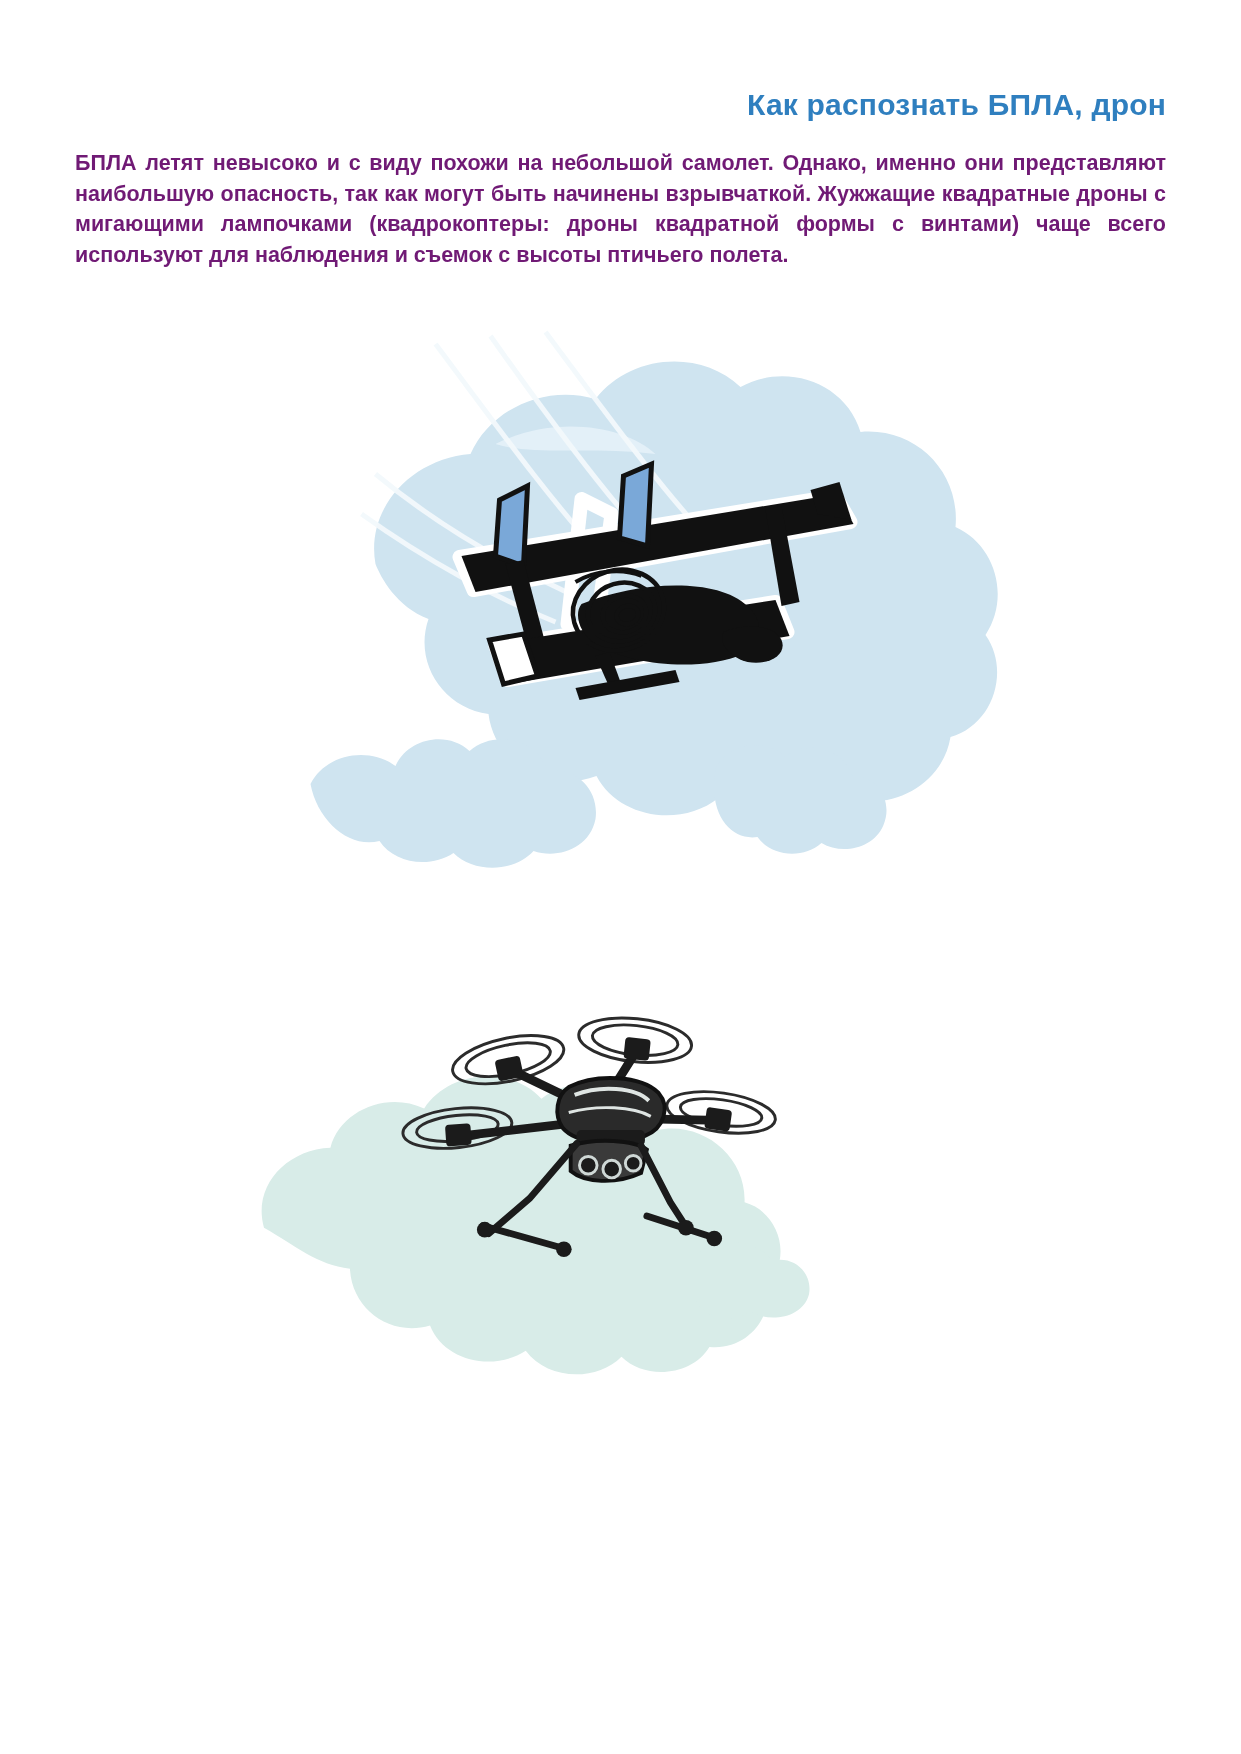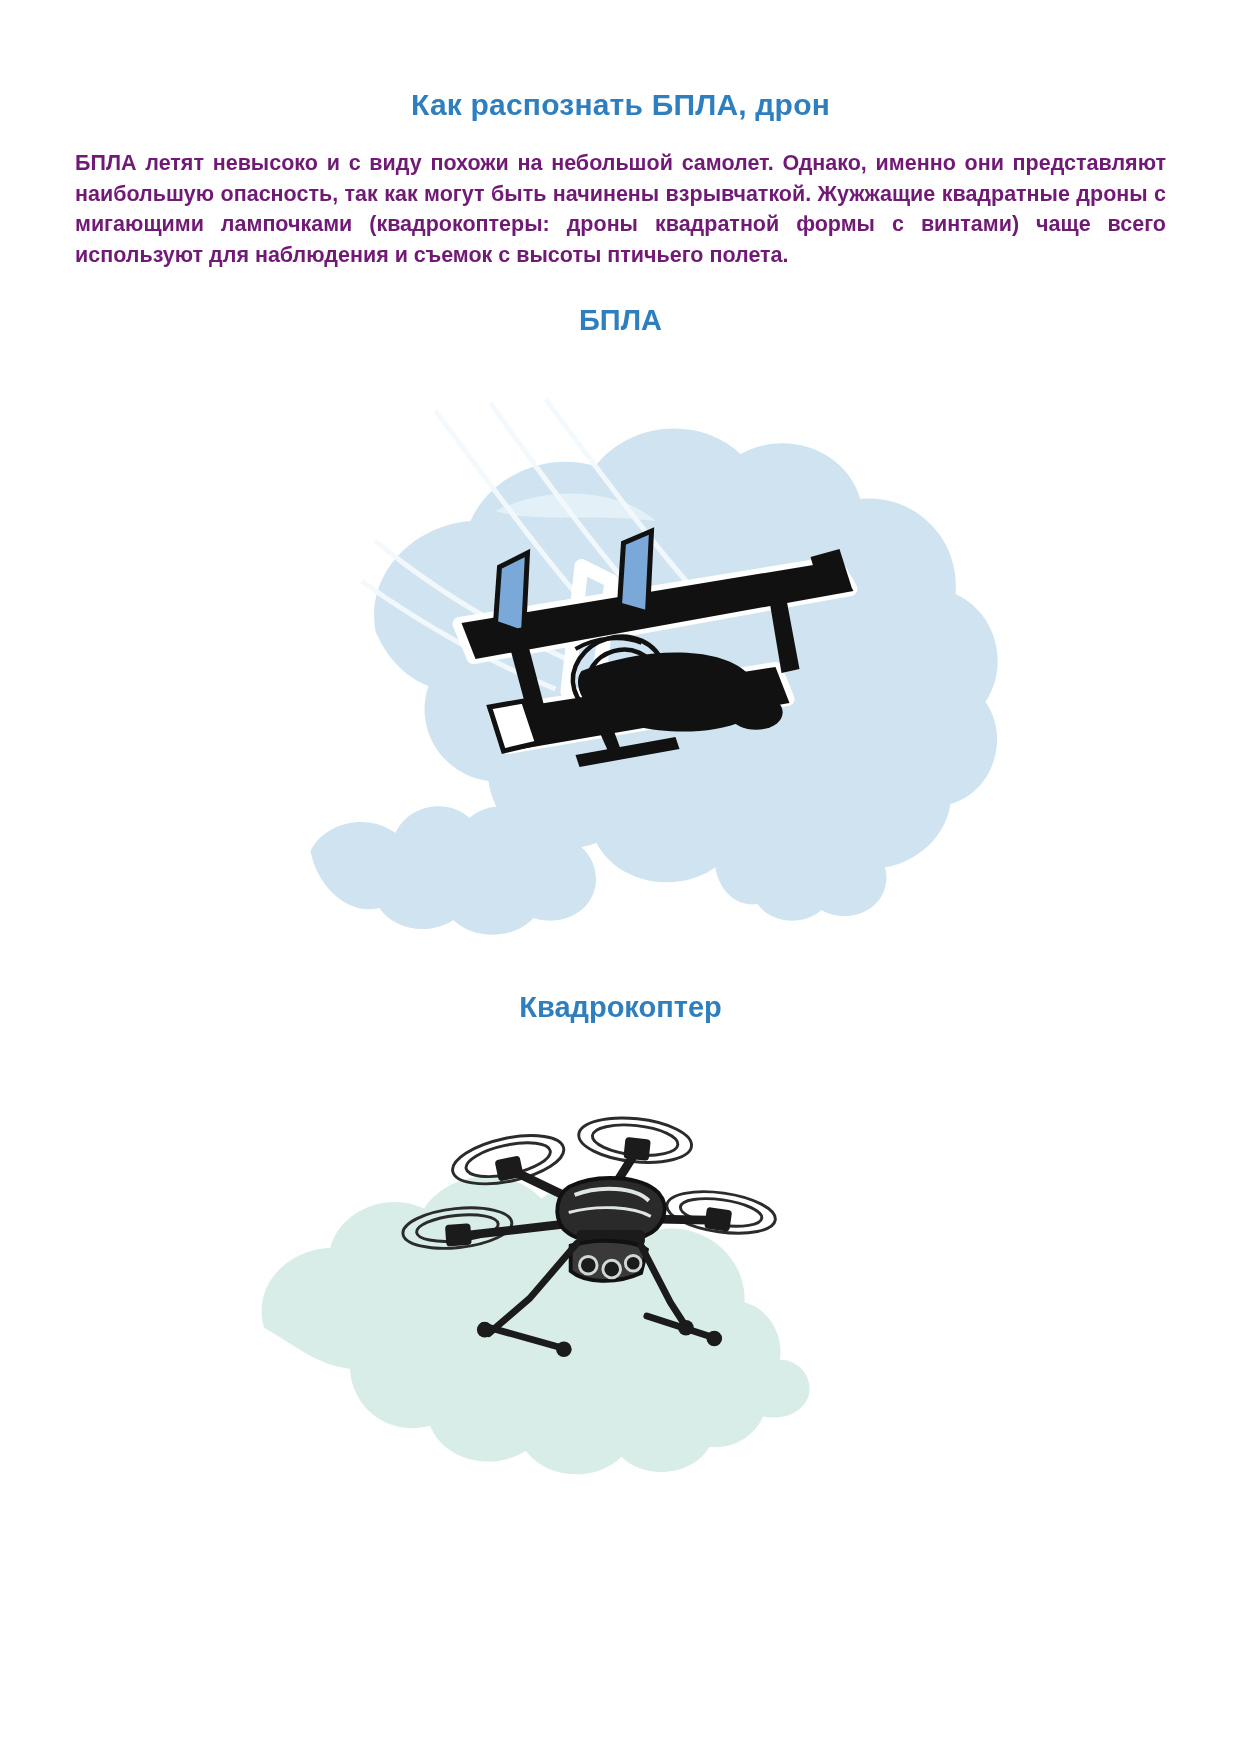--- a/index.html
+++ b/index.html
@@ -16,21 +16,21 @@
     overflow: hidden;
   }
   .page {
     width: 1241px;
     height: 1754px;
     position: relative;
     box-sizing: border-box;
     padding: 0 75px;
   }
   .doc-title {
-    text-align: center;
+    text-align: right;
     color: #2f7fbf;
     font-size: 30px;
     font-weight: bold;
     margin: 0;
     padding-top: 88px;
     letter-spacing: 0.2px;
   }
   .intro {
     margin: 26px 0 0 0;
     font-size: 21.5px;
@@ -72,21 +72,20 @@
 </style>
 </head>
 <body>
 
 <div class="page">
 
   <h1 class="doc-title">Как распознать БПЛА, дрон</h1>
 
   <p class="intro">БПЛА летят невысоко и с виду похожи на небольшой самолет. Однако, именно они представляют наибольшую опасность, так как могут быть начинены взрывчаткой. Жужжащие квадратные дроны с мигающими лампочками (квадрокоптеры: дроны квадратной формы с винтами) чаще всего используют для наблюдения и съемок с высоты птичьего полета.</p>
 
-  <h2 class="section-title uav">БПЛА</h2>
 
   <div class="figure fig-uav">
     <svg class="art" viewBox="0 0 1090 610" preserveAspectRatio="xMidYMid meet">
       <g>
         <path fill="#cfe4f0" d="
           M300,250
           c-10,-55 35,-105 95,-110
           c20,-45 75,-70 125,-55
           c35,-45 105,-50 145,-12
           c45,-25 105,-5 120,45
@@ -159,21 +158,20 @@
           <ellipse cx="543" cy="296" rx="46" ry="40" transform="rotate(-16 543 296)"></ellipse>
           <ellipse cx="546" cy="298" rx="34" ry="29" transform="rotate(-16 546 298)"></ellipse>
           <ellipse cx="549" cy="300" rx="22" ry="18" transform="rotate(-16 549 300)"></ellipse>
           <ellipse cx="552" cy="301" rx="11" ry="9" transform="rotate(-16 552 301)"></ellipse>
         </g>
         <path d="M500,268 C520,256 548,254 566,262" stroke="#111111" stroke-width="4" fill="none"></path>
       </g>
     </svg>
   </div>
 
-  <h2 class="section-title quad">Квадрокоптер</h2>
 
   <div class="figure fig-quad">
     <svg class="art" viewBox="0 0 1090 430" preserveAspectRatio="xMidYMid meet">
       <g>
         <path fill="#d8ece8" d="
           M180,270
           c-12,-42 22,-80 68,-82
           c10,-38 58,-58 96,-40
           c26,-40 90,-44 120,-10
           c40,-30 102,-14 118,32

